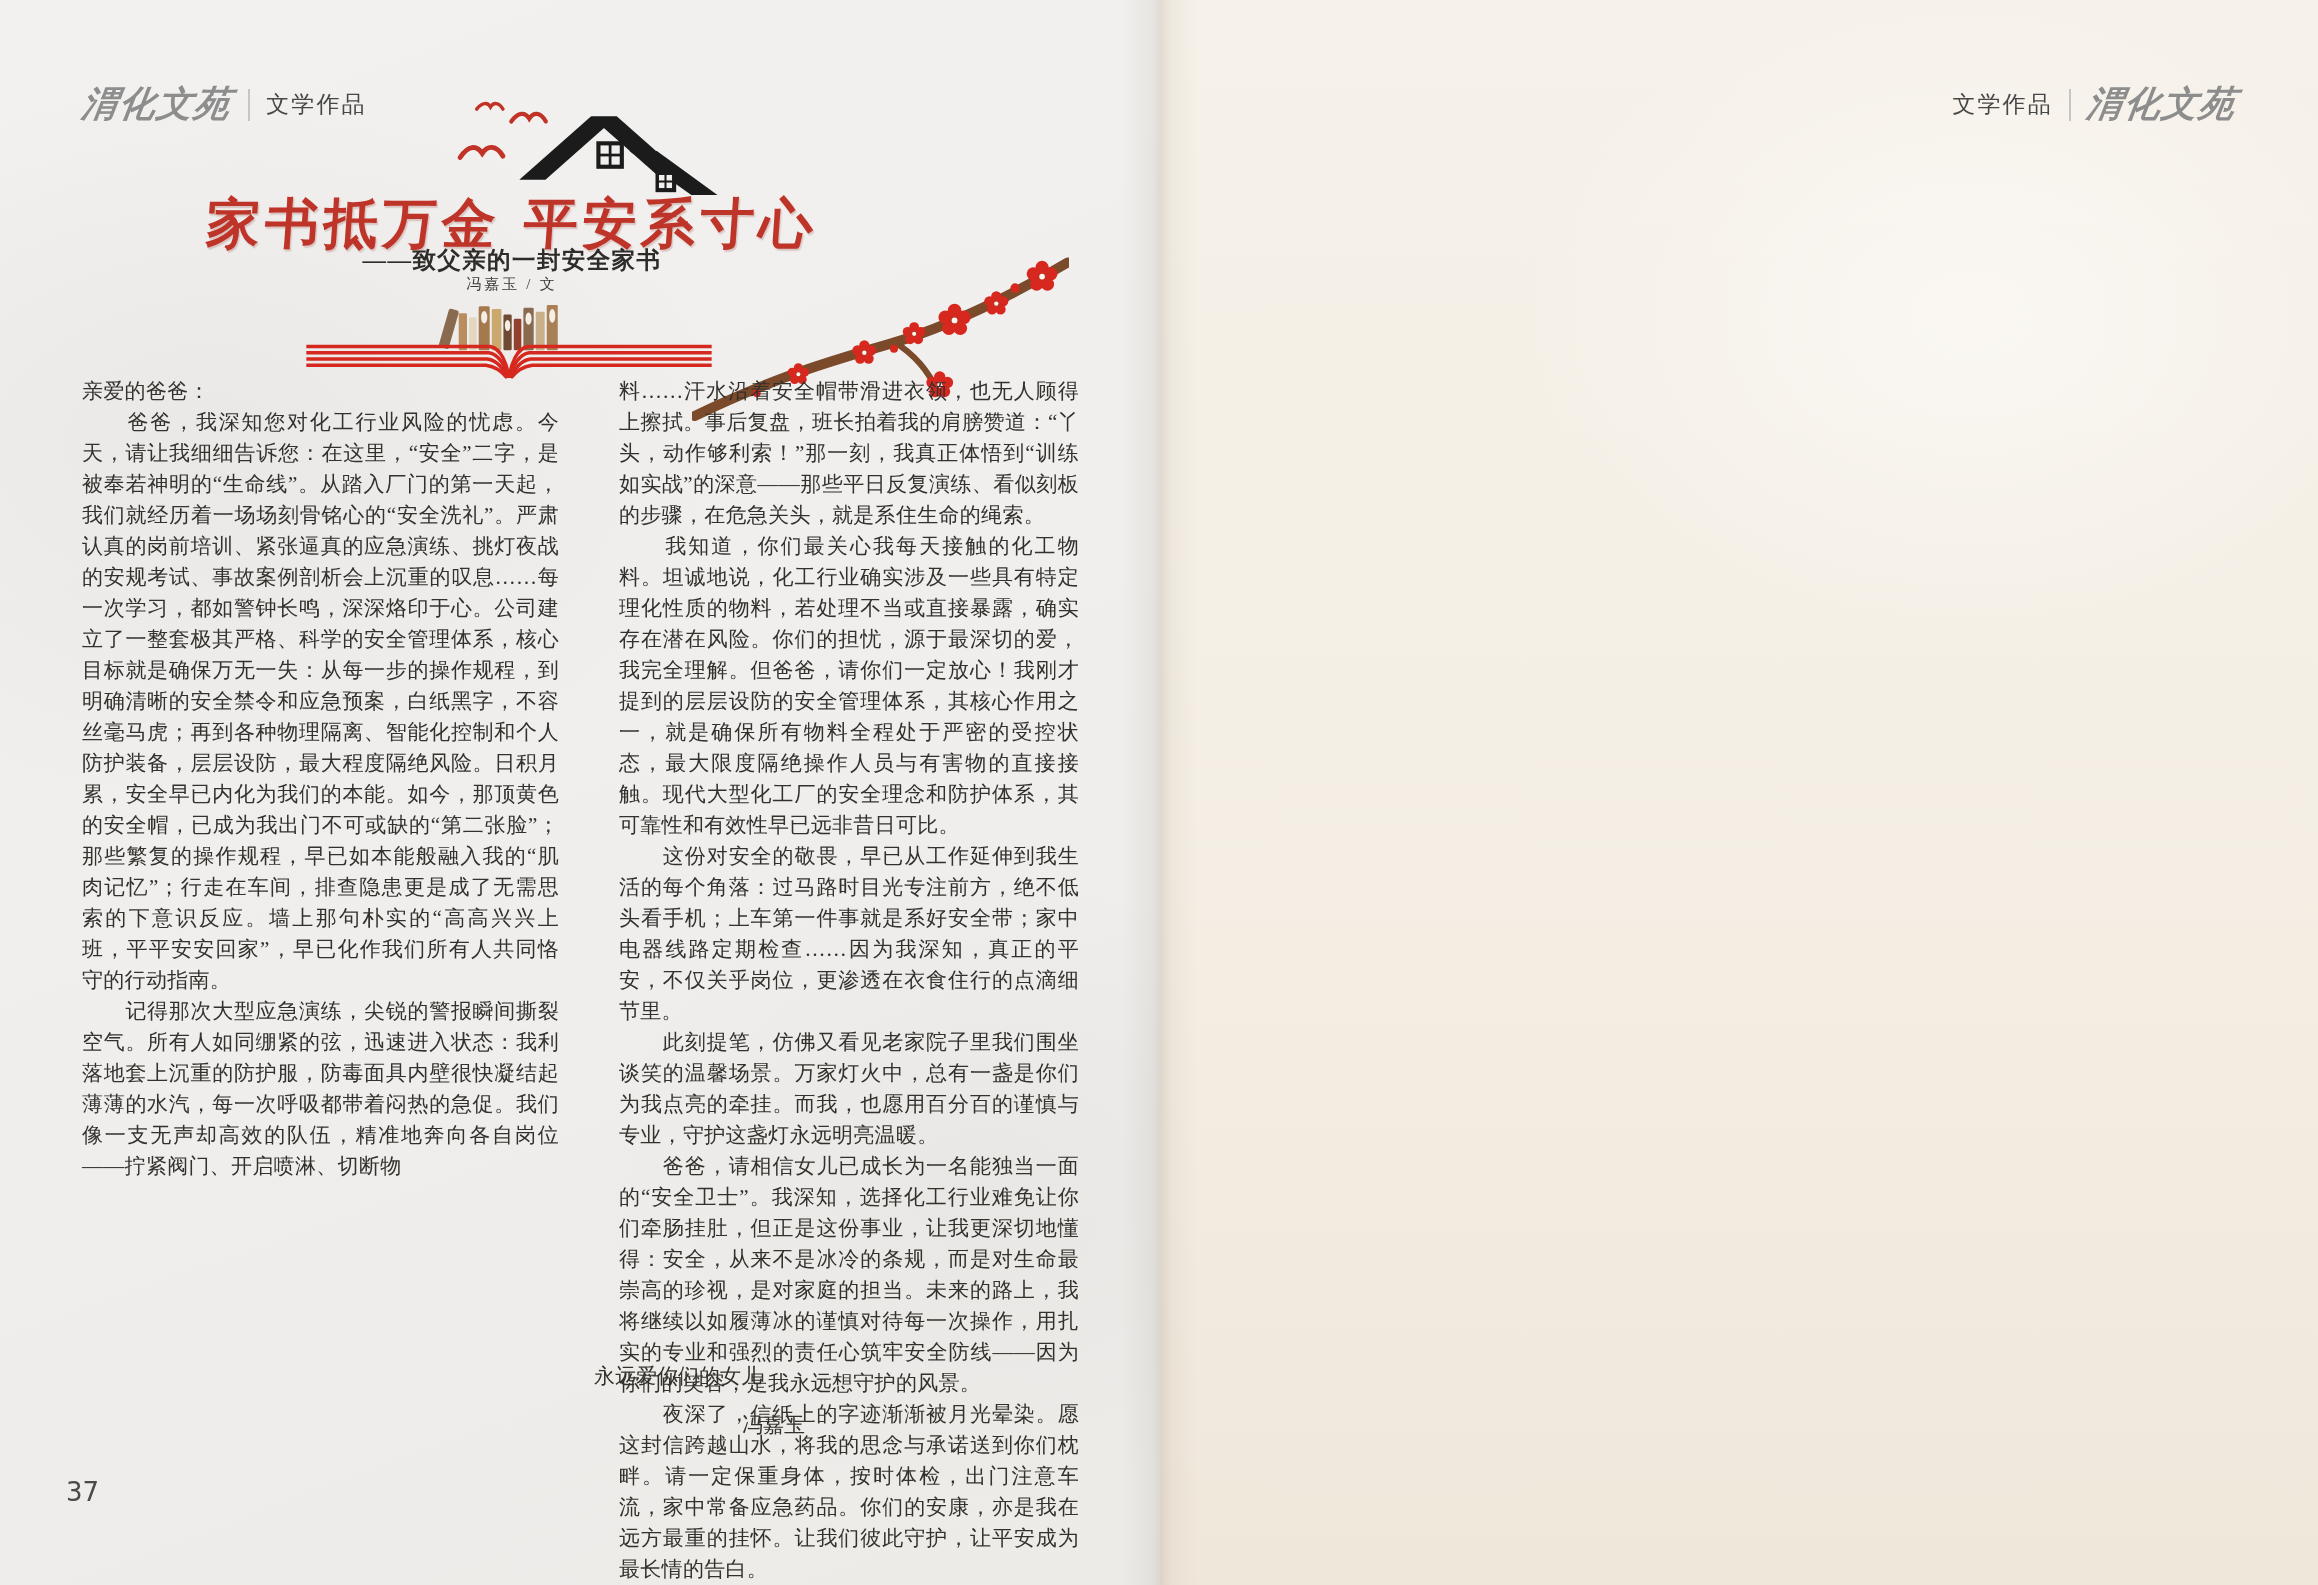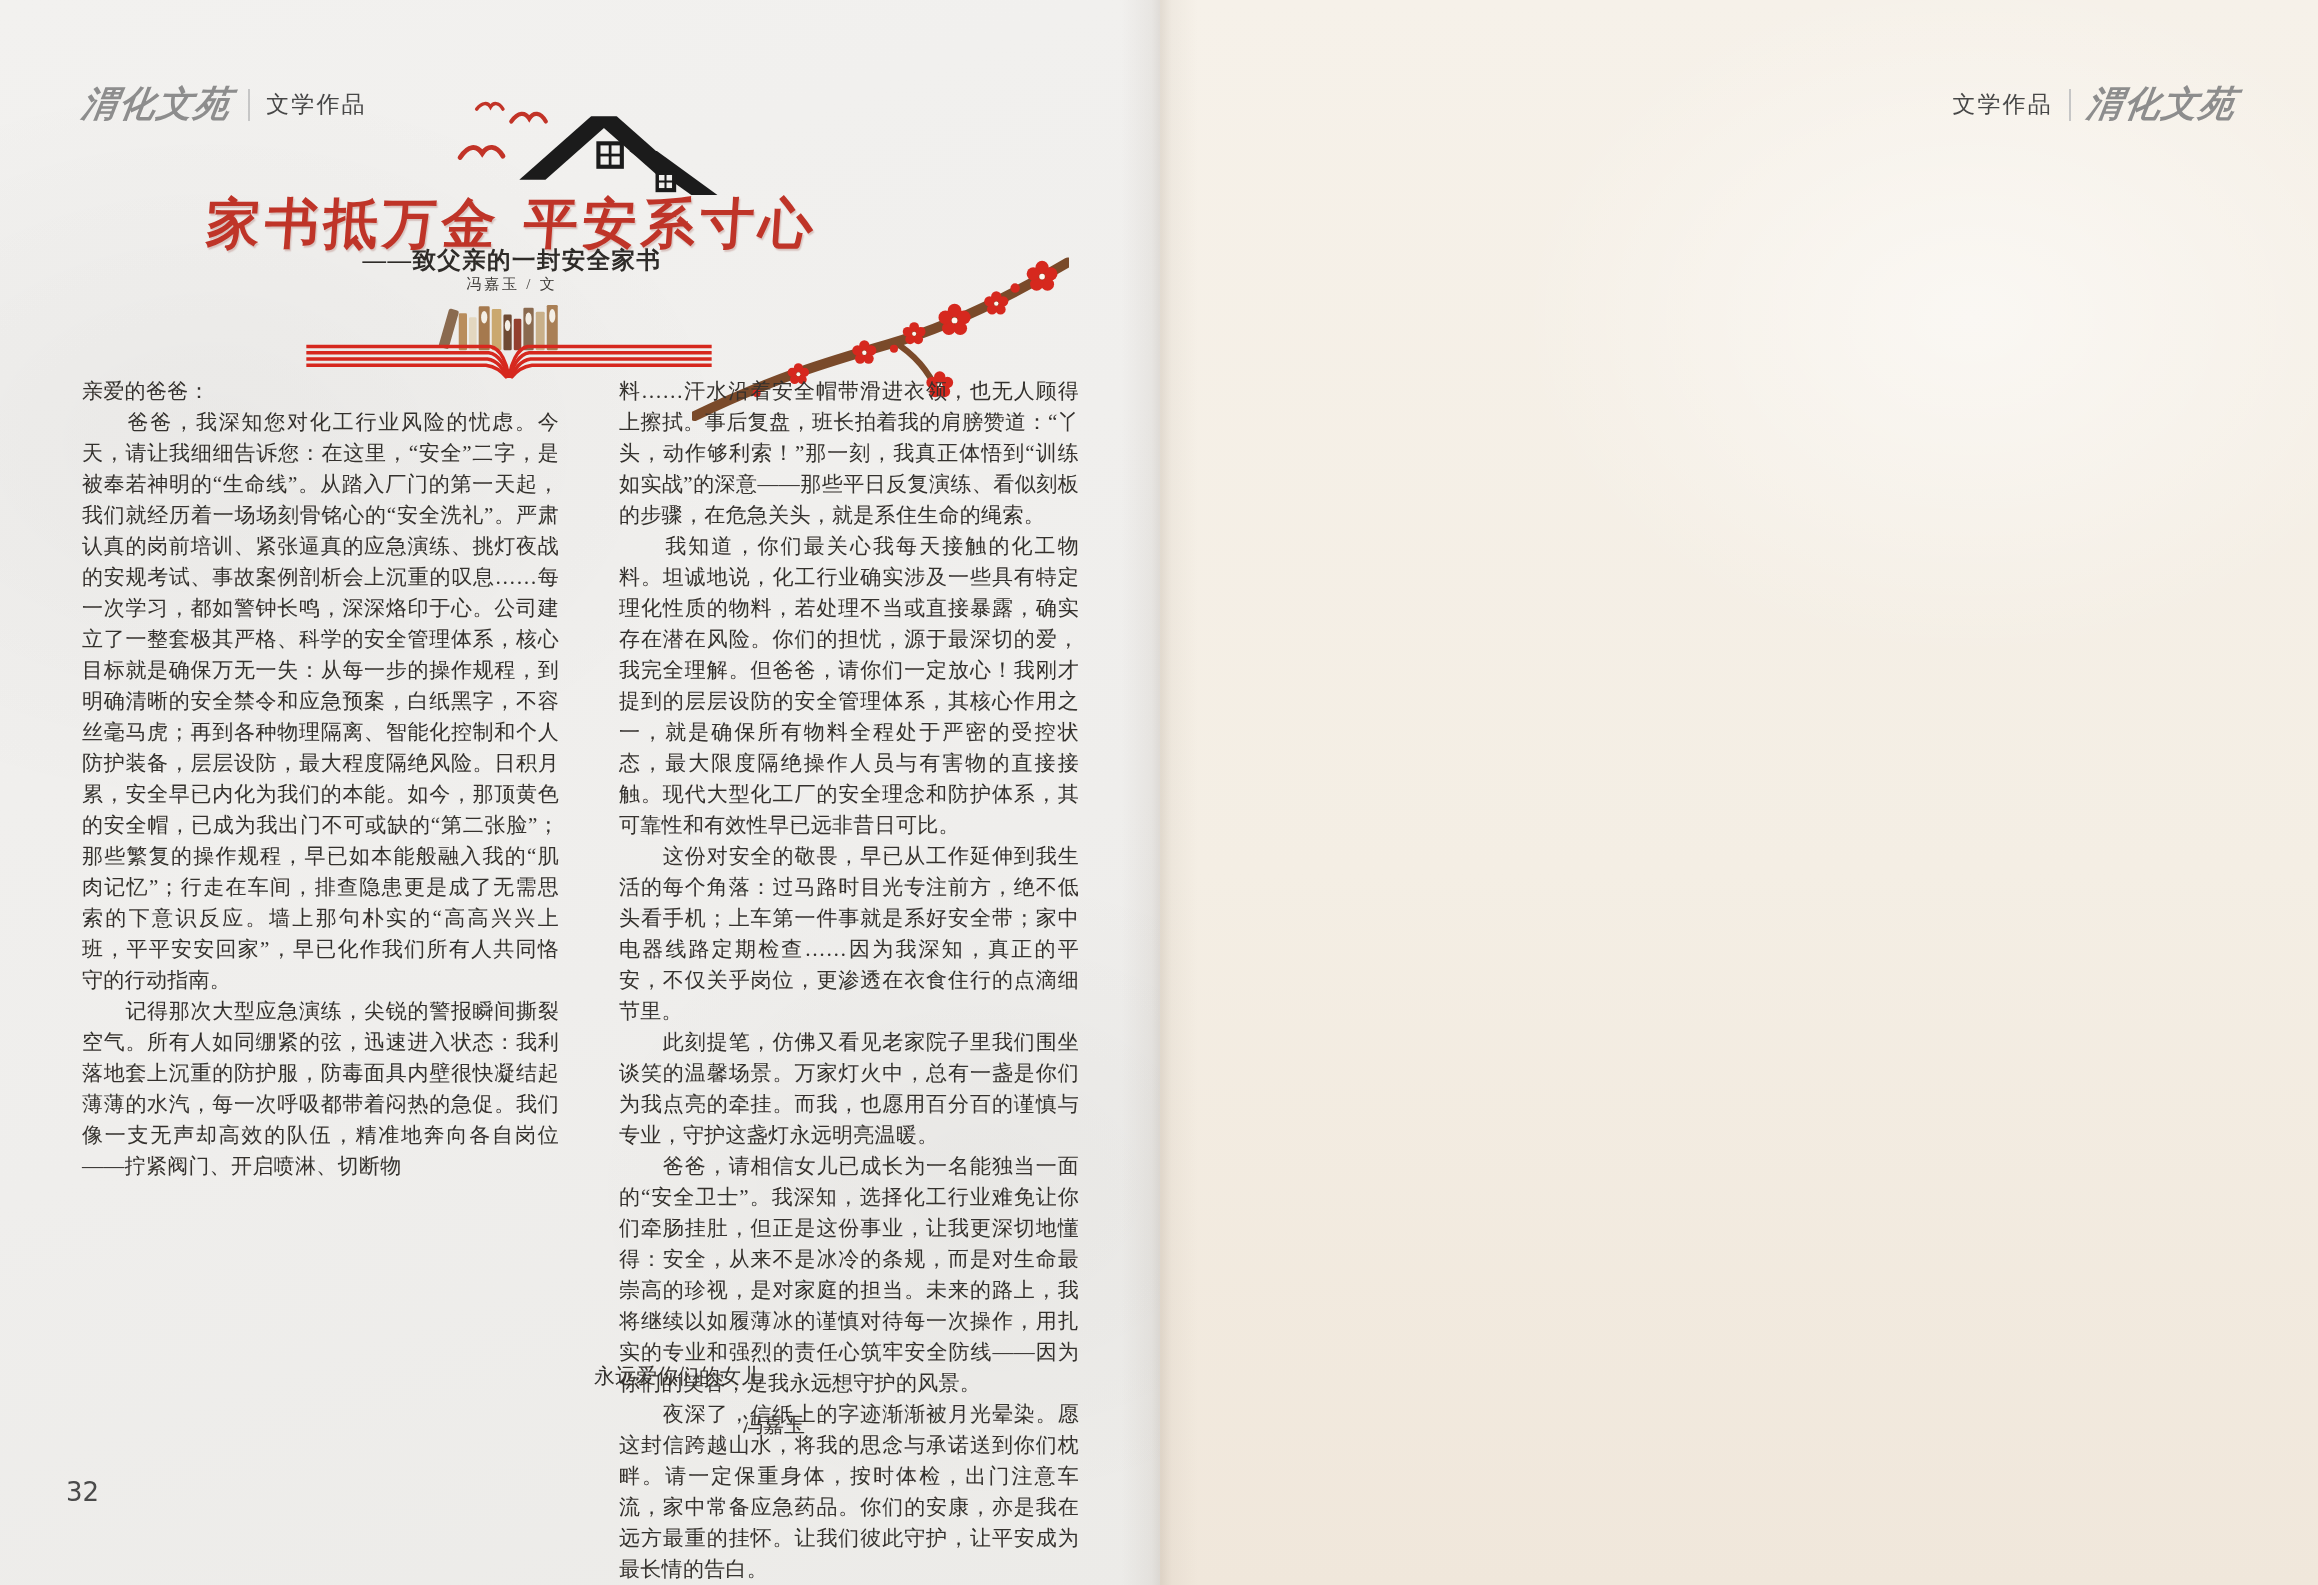--- a/index.html
+++ b/index.html
@@ -170,21 +170,21 @@
         <p>　　此刻提笔，仿佛又看见老家院子里我们围坐谈笑的温馨场景。万家灯火中，总有一盏是你们为我点亮的牵挂。而我，也愿用百分百的谨慎与专业，守护这盏灯永远明亮温暖。</p>
         <p>　　爸爸，请相信女儿已成长为一名能独当一面的“安全卫士”。我深知，选择化工行业难免让你们牵肠挂肚，但正是这份事业，让我更深切地懂得：安全，从来不是冰冷的条规，而是对生命最崇高的珍视，是对家庭的担当。未来的路上，我将继续以如履薄冰的谨慎对待每一次操作，用扎实的专业和强烈的责任心筑牢安全防线——因为你们的笑容，是我永远想守护的风景。</p>
         <p>　　夜深了，信纸上的字迹渐渐被月光晕染。愿这封信跨越山水，将我的思念与承诺送到你们枕畔。请一定保重身体，按时体检，出门注意车流，家中常备应急药品。你们的安康，亦是我在远方最重的挂怀。让我们彼此守护，让平安成为最长情的告白。</p>
       </div>
 
     <div class="sig">
       <div class="sig-1">永远爱你们的女儿</div>
       <div class="sig-2">冯嘉玉</div>
     </div>
 
-    <div class="pn pn-left">32</div>
+    <div class="pn pn-left">37</div>
   </section>
 
   <section class="page page-right">
 
     <div class="hdr hdr-right" style="left:auto;right:82px;">
       <span class="hdr-sec">文学作品</span>
       <span class="hdr-sep"></span>
       <span class="logo">渭化文苑</span>
     </div>
 

